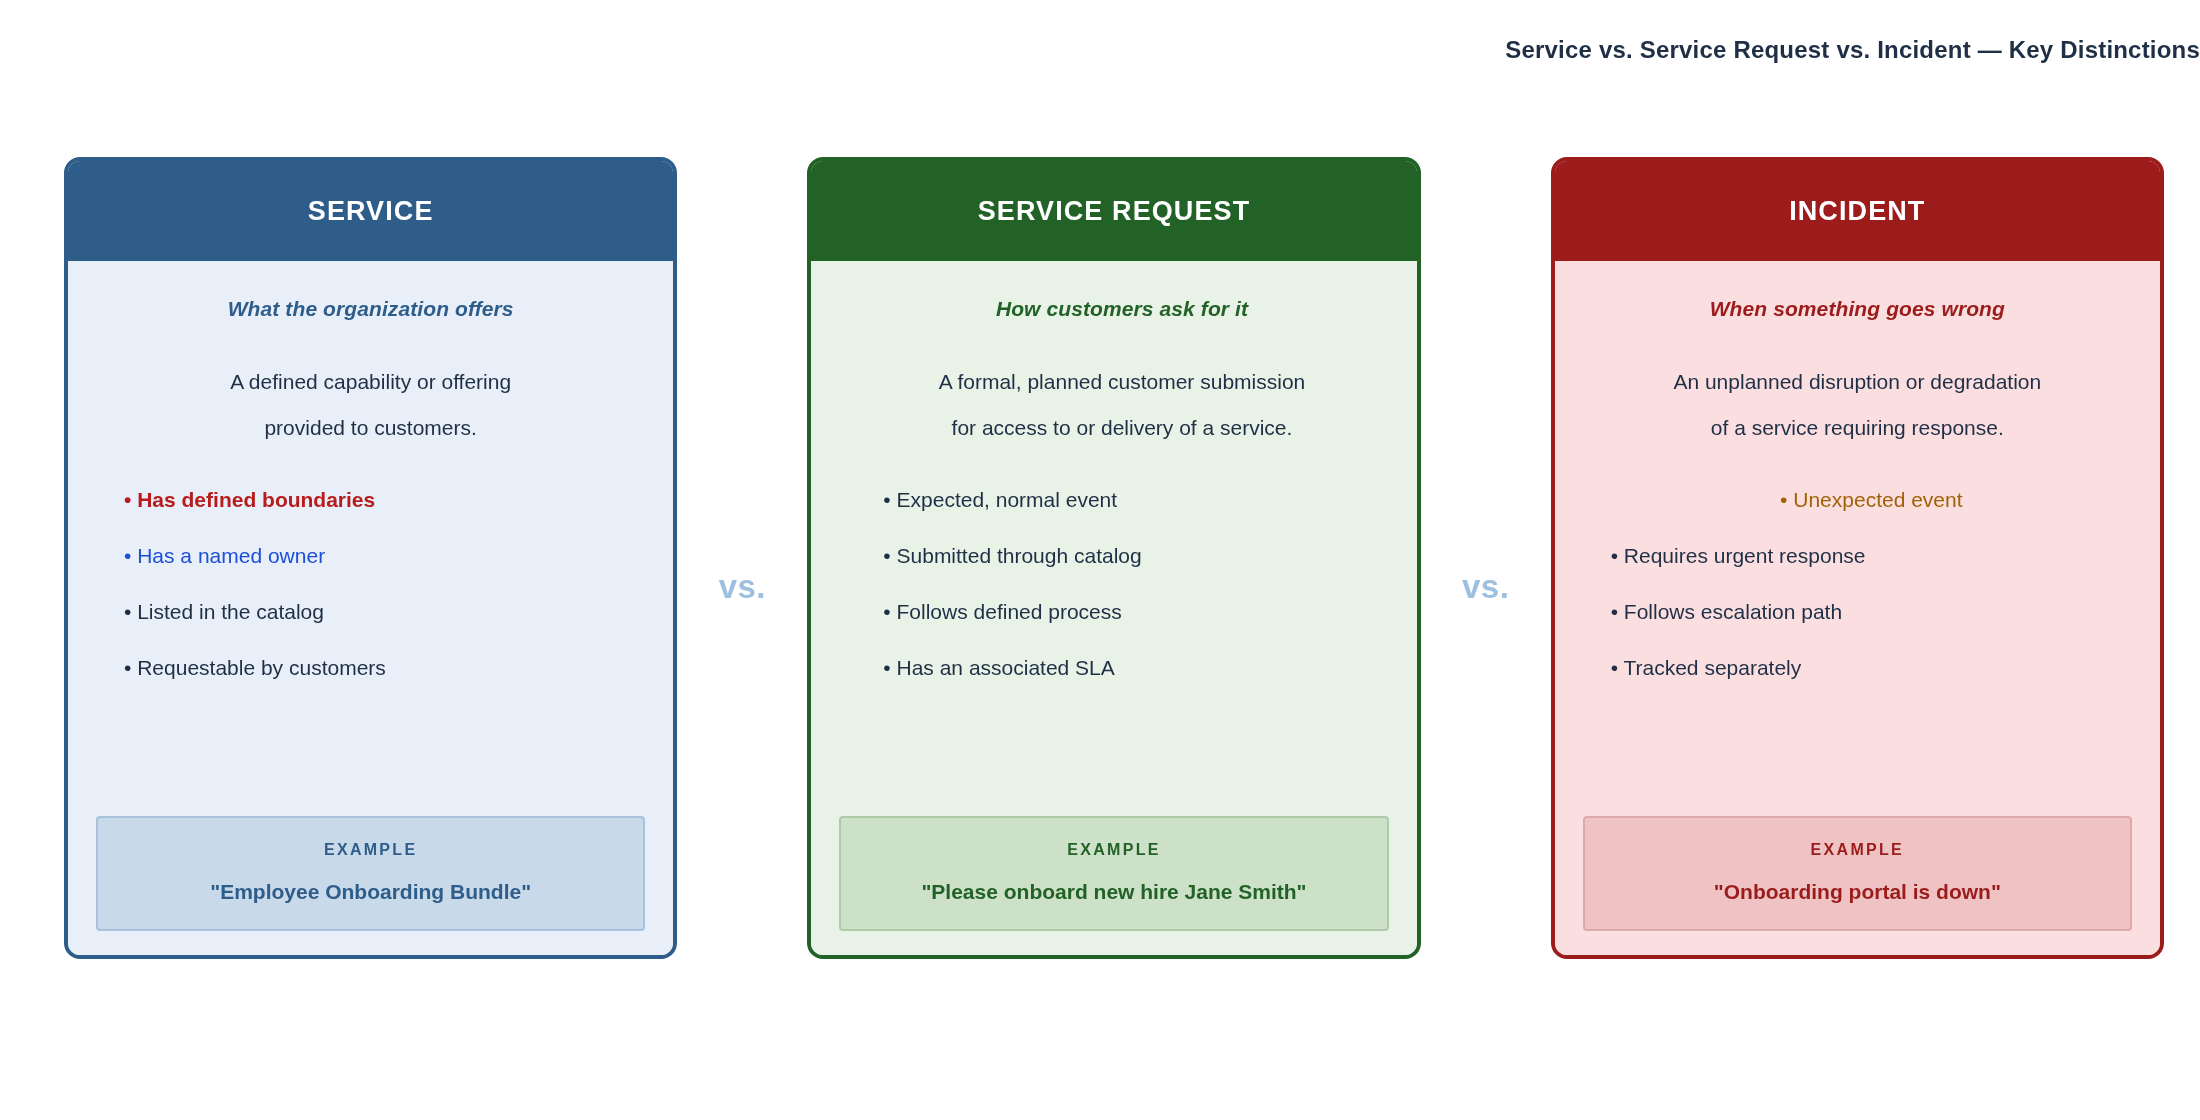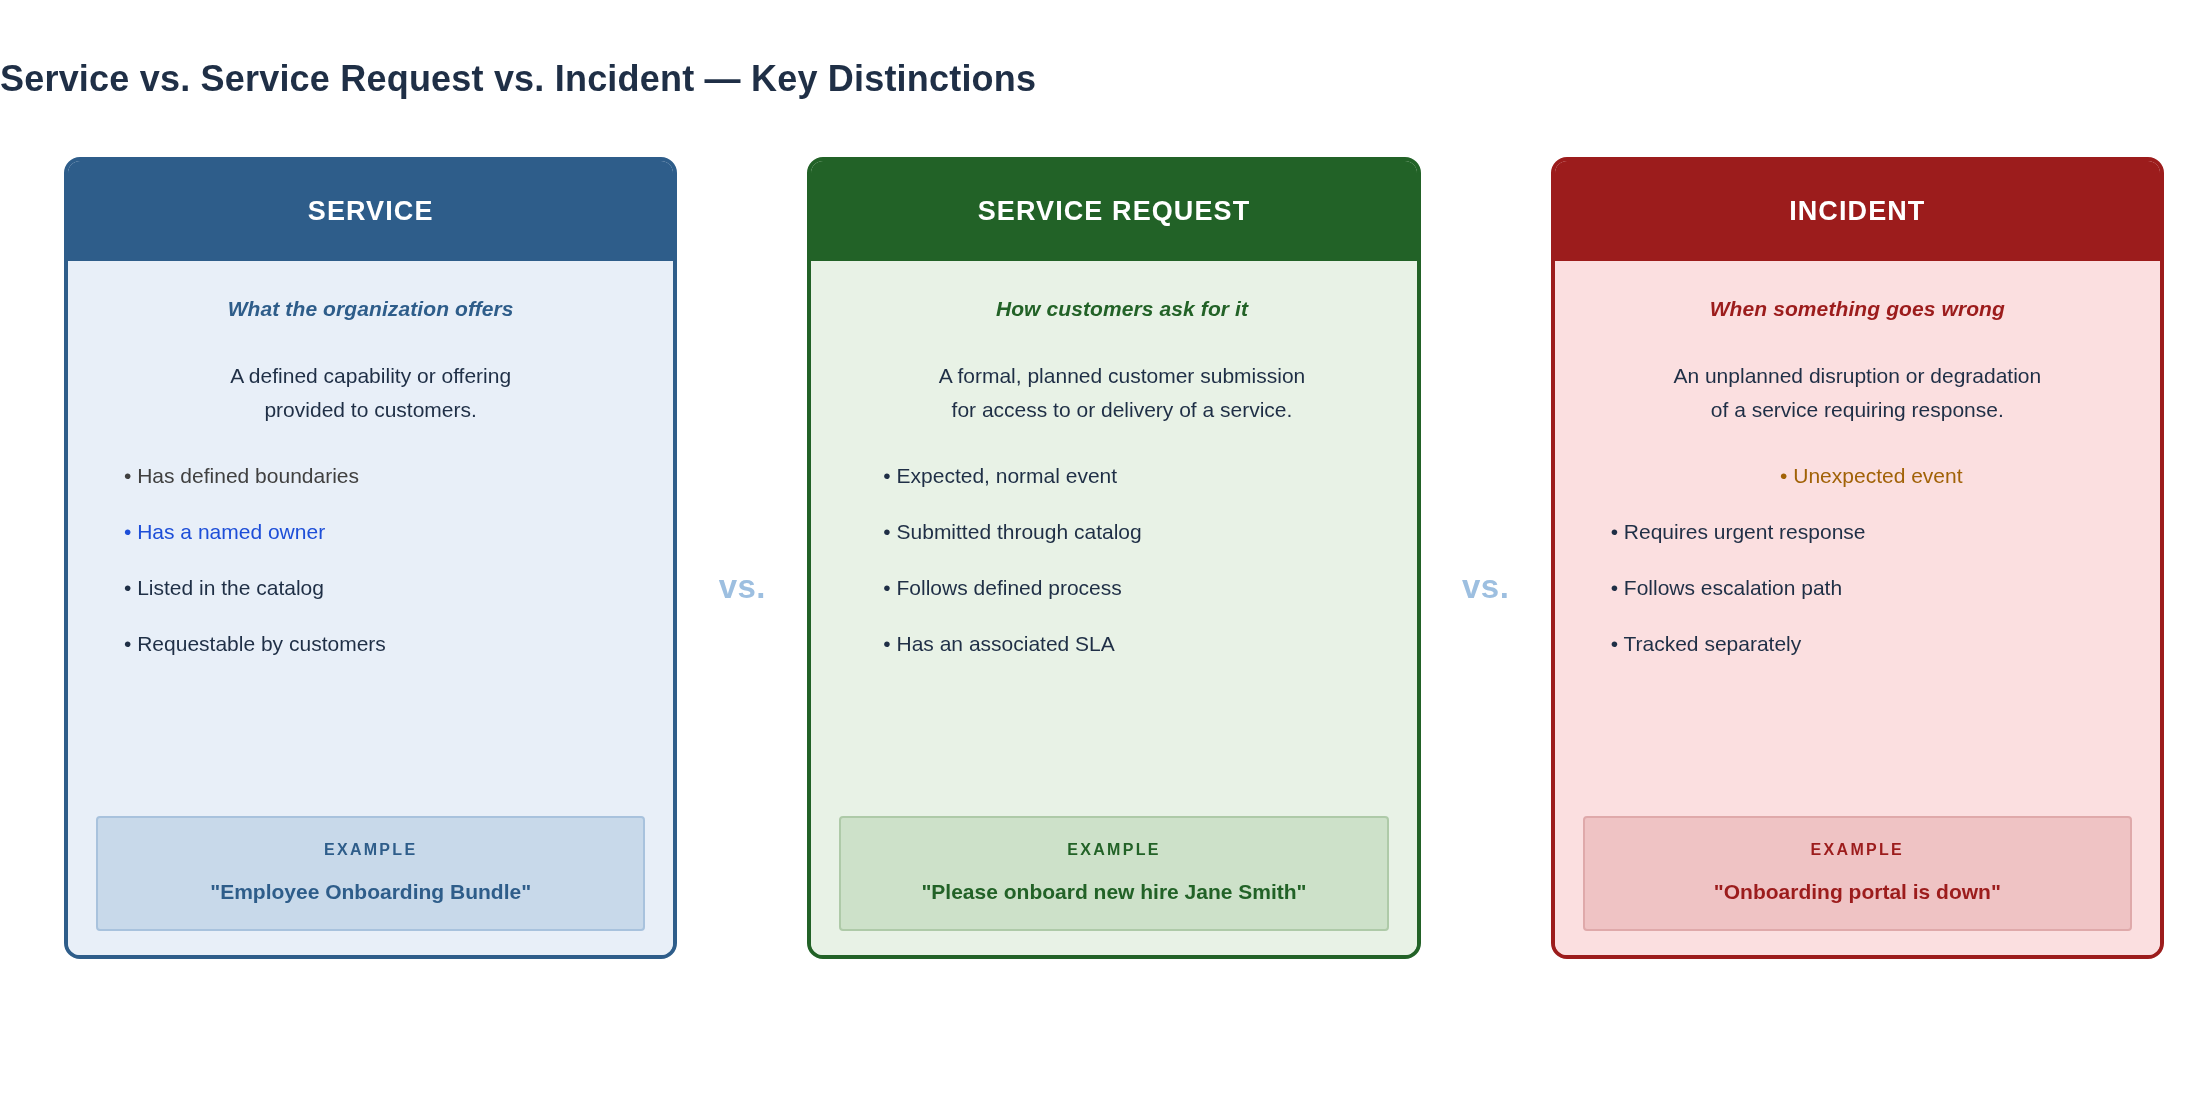--- a/index.html
+++ b/index.html
@@ -14,25 +14,25 @@
 
   .page {
     position: relative;
     width: 2200px;
     height: 1120px;
     background: #ffffff;
   }
 
   .page-title {
     position: absolute;
-    top: 58px;
+    top: 36px;
     left: 0;
     width: 2200px;
-    text-align: left;
-    font-size: 36px;
+    text-align: right;
+    font-size: 24px;
     font-weight: bold;
     color: #1f2f46;
     letter-spacing: 0.2px;
   }
 
   .cards-row {
     position: absolute;
     top: 157px;
     left: 64px;
     width: 2100px;
@@ -83,21 +83,21 @@
     font-size: 21px;
     font-weight: bold;
     font-style: italic;
     text-align: center;
     letter-spacing: 0.1px;
   }
 
   .card-desc {
     margin-top: 38px;
     font-size: 21px;
-    line-height: 34px;
+    line-height: 46px;
     color: #1f2f46;
     text-align: center;
     white-space: pre-line;
   }
 
   .card-bullets {
     margin-top: 37px;
     width: 100%;
     padding-left: 28px;
     list-style: none;
@@ -163,21 +163,21 @@
 
     <div class="card" style="border-color: rgb(46, 93, 138); background: rgb(232, 239, 248);">
       <div class="card-header" style="background: rgb(46, 93, 138);">
         <span class="card-header-label">SERVICE</span>
       </div>
       <div class="card-body" style="background: rgb(232, 239, 248);">
         <div class="card-subtitle" style="color: rgb(46, 93, 138);">What the organization offers</div>
         <div class="card-desc">A defined capability or offering
 provided to customers.</div>
         <ul class="card-bullets">
-          <li style="color: #404040;">• Has defined boundaries</li>
+          <li style="color: #b91c1c; font-weight: bold;">• Has defined boundaries</li>
           <li style="color: #1d4ed8;">• Has a named owner</li>
           <li style="color: rgb(31, 47, 70);">• Listed in the catalog</li>
           <li style="color: rgb(31, 47, 70);">• Requestable by customers</li>
         </ul>
         <div class="example-box" style="background: rgb(200, 217, 234); border-color: rgb(168, 194, 221);">
           <div class="example-label" style="color: rgb(46, 93, 138);">EXAMPLE</div>
           <div class="example-text" style="color: rgb(46, 93, 138);">"Employee Onboarding Bundle"</div>
         </div>
       </div>
     </div>

